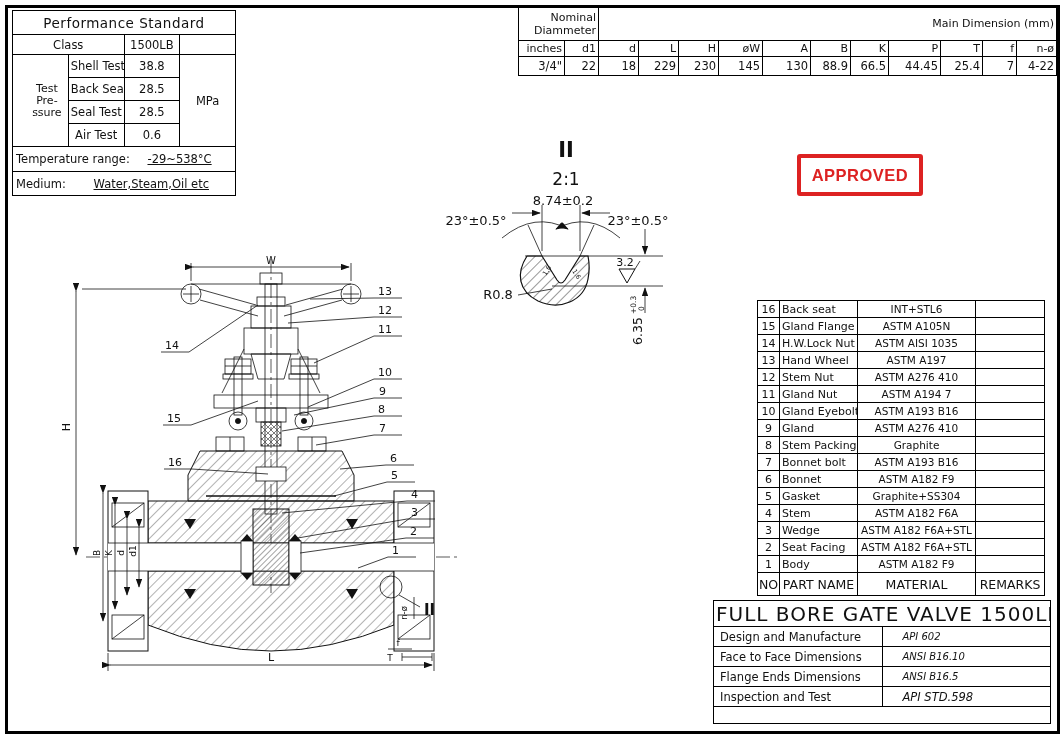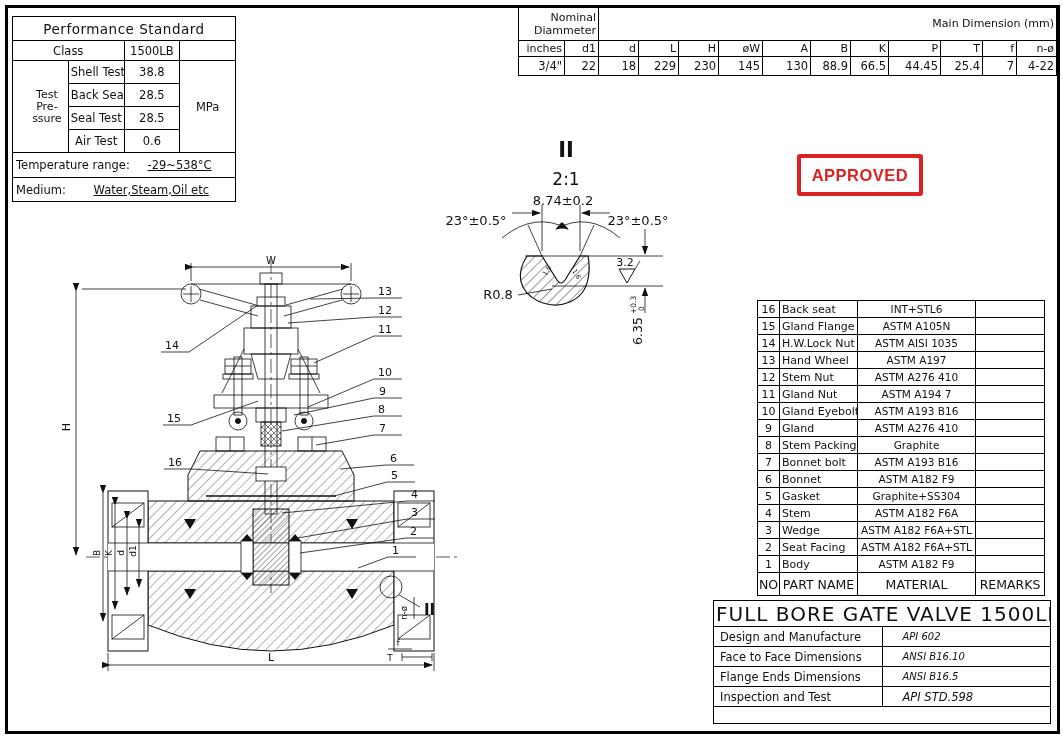--- a/index.html
+++ b/index.html
@@ -3,21 +3,21 @@
 <meta charset="utf-8">
 <style>
   html,body{margin:0;padding:0;background:#fff;}
   #page{position:relative;width:1063px;height:739px;background:#fff;
         font-family:"DejaVu Sans",sans-serif;color:#111;overflow:hidden;}
   #frame{position:absolute;left:5px;top:5px;width:1049px;height:723px;border:3px solid #000;}
   table{border-collapse:collapse;table-layout:fixed;}
   td{border:1px solid #000;padding:0 2px;overflow:hidden;white-space:nowrap;}
 
   
-  #perf{position:absolute;left:12px;top:16px;width:224px;font-size:11.5px;}
+  #perf{position:absolute;left:12px;top:10px;width:224px;font-size:11.5px;}
   #perf td{text-align:center;}
   .pf-title{height:23px;font-size:13.5px;letter-spacing:.5px;}
   .pf-class{height:20px;margin-top:41px;}
   .pf-row{height:23px;}
   .pf-grp{font-size:11px;line-height:12px;text-align:left;padding-left:15px;}
   
   .pf-wide{text-align:left !important;padding-left:3px;margin-top:32px;}
   .pf-val{text-decoration:underline;}
 
   

